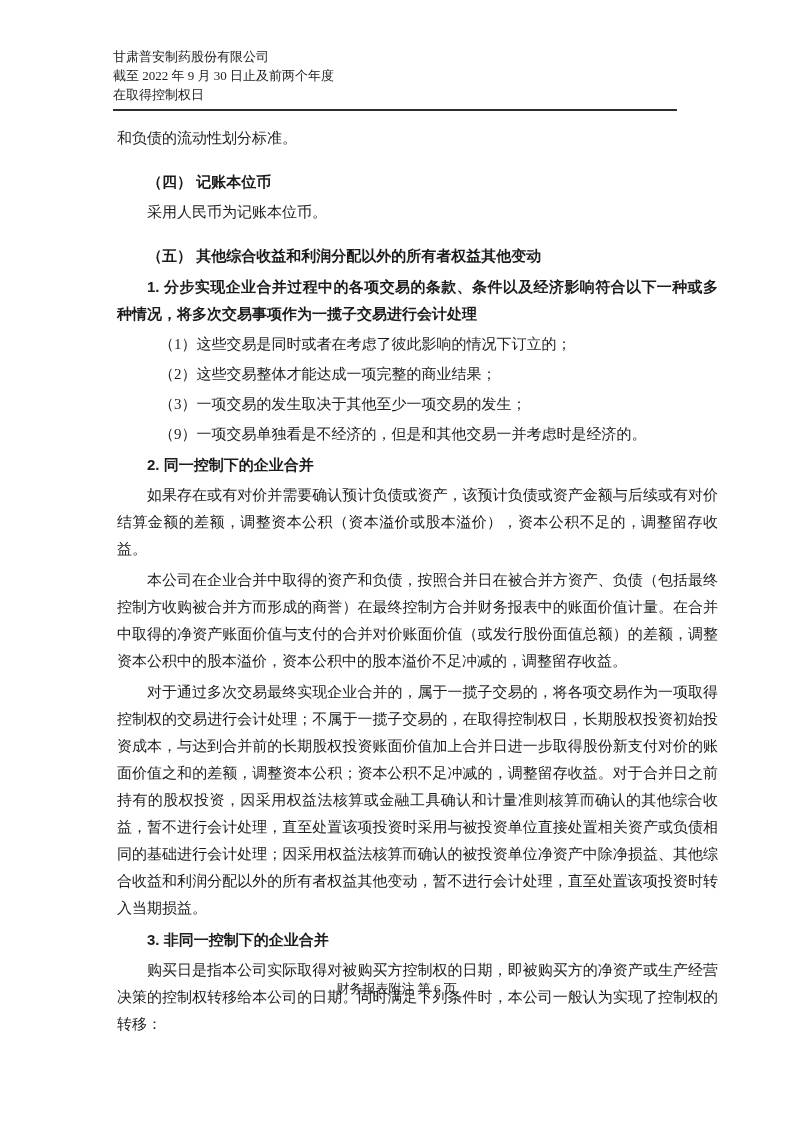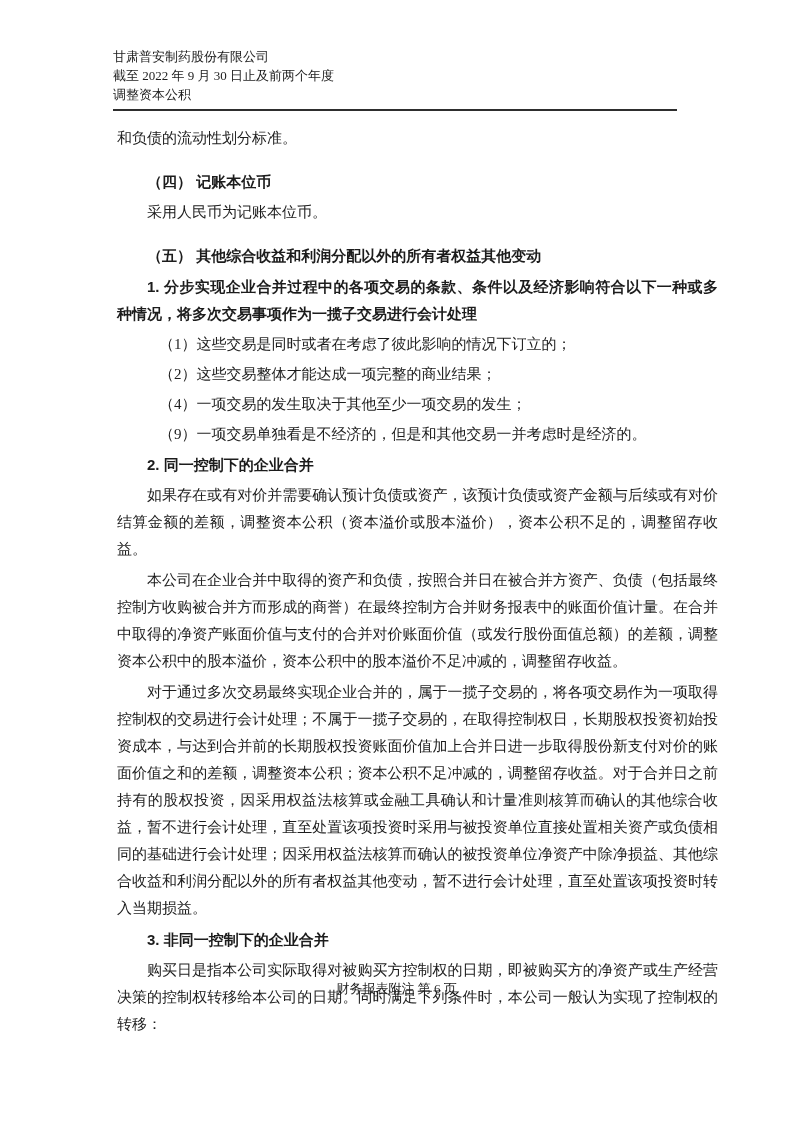--- a/index.html
+++ b/index.html
@@ -64,33 +64,33 @@
   }
 </style>
 </head>
 <body>
 
 <div class="page">
 
   <div class="doc-header">
     <div class="hline">甘肃普安制药股份有限公司</div>
     <div class="hline">截至 2022 年 9 月 30 日止及前两个年度</div>
-    <div class="hline">调整资本公积</div>
+    <div class="hline">在取得控制权日</div>
   </div>
   <div class="header-rule"></div>
 
   <div class="doc-body">
       <p class="blk t-plain">和负债的流动性划分标准。</p>
       <p class="blk t-h1">（四） 记账本位币</p>
       <p class="blk t-p">采用人民币为记账本位币。</p>
       <p class="blk t-h1">（五） 其他综合收益和利润分配以外的所有者权益其他变动</p>
       <p class="blk t-h2p">1. 分步实现企业合并过程中的各项交易的条款、条件以及经济影响符合以下一种或多种情况，将多次交易事项作为一揽子交易进行会计处理</p>
       <p class="blk t-li">（1）这些交易是同时或者在考虑了彼此影响的情况下订立的；</p>
       <p class="blk t-li">（2）这些交易整体才能达成一项完整的商业结果；</p>
-      <p class="blk t-li">（4）一项交易的发生取决于其他至少一项交易的发生；</p>
+      <p class="blk t-li">（3）一项交易的发生取决于其他至少一项交易的发生；</p>
       <p class="blk t-li">（9）一项交易单独看是不经济的，但是和其他交易一并考虑时是经济的。</p>
       <p class="blk t-h2">2. 同一控制下的企业合并</p>
       <p class="blk t-p">如果存在或有对价并需要确认预计负债或资产，该预计负债或资产金额与后续或有对价结算金额的差额，调整资本公积（资本溢价或股本溢价），资本公积不足的，调整留存收益。</p>
       <p class="blk t-p">本公司在企业合并中取得的资产和负债，按照合并日在被合并方资产、负债（包括最终控制方收购被合并方而形成的商誉）在最终控制方合并财务报表中的账面价值计量。在合并中取得的净资产账面价值与支付的合并对价账面价值（或发行股份面值总额）的差额，调整资本公积中的股本溢价，资本公积中的股本溢价不足冲减的，调整留存收益。</p>
       <p class="blk t-p">对于通过多次交易最终实现企业合并的，属于一揽子交易的，将各项交易作为一项取得控制权的交易进行会计处理；不属于一揽子交易的，在取得控制权日，长期股权投资初始投资成本，与达到合并前的长期股权投资账面价值加上合并日进一步取得股份新支付对价的账面价值之和的差额，调整资本公积；资本公积不足冲减的，调整留存收益。对于合并日之前持有的股权投资，因采用权益法核算或金融工具确认和计量准则核算而确认的其他综合收益，暂不进行会计处理，直至处置该项投资时采用与被投资单位直接处置相关资产或负债相同的基础进行会计处理；因采用权益法核算而确认的被投资单位净资产中除净损益、其他综合收益和利润分配以外的所有者权益其他变动，暂不进行会计处理，直至处置该项投资时转入当期损益。</p>
       <p class="blk t-h2">3. 非同一控制下的企业合并</p>
       <p class="blk t-p">购买日是指本公司实际取得对被购买方控制权的日期，即被购买方的净资产或生产经营决策的控制权转移给本公司的日期。同时满足下列条件时，本公司一般认为实现了控制权的转移：</p>
     </div>
 
   <div class="doc-footer">财务报表附注 第 6 页</div>

